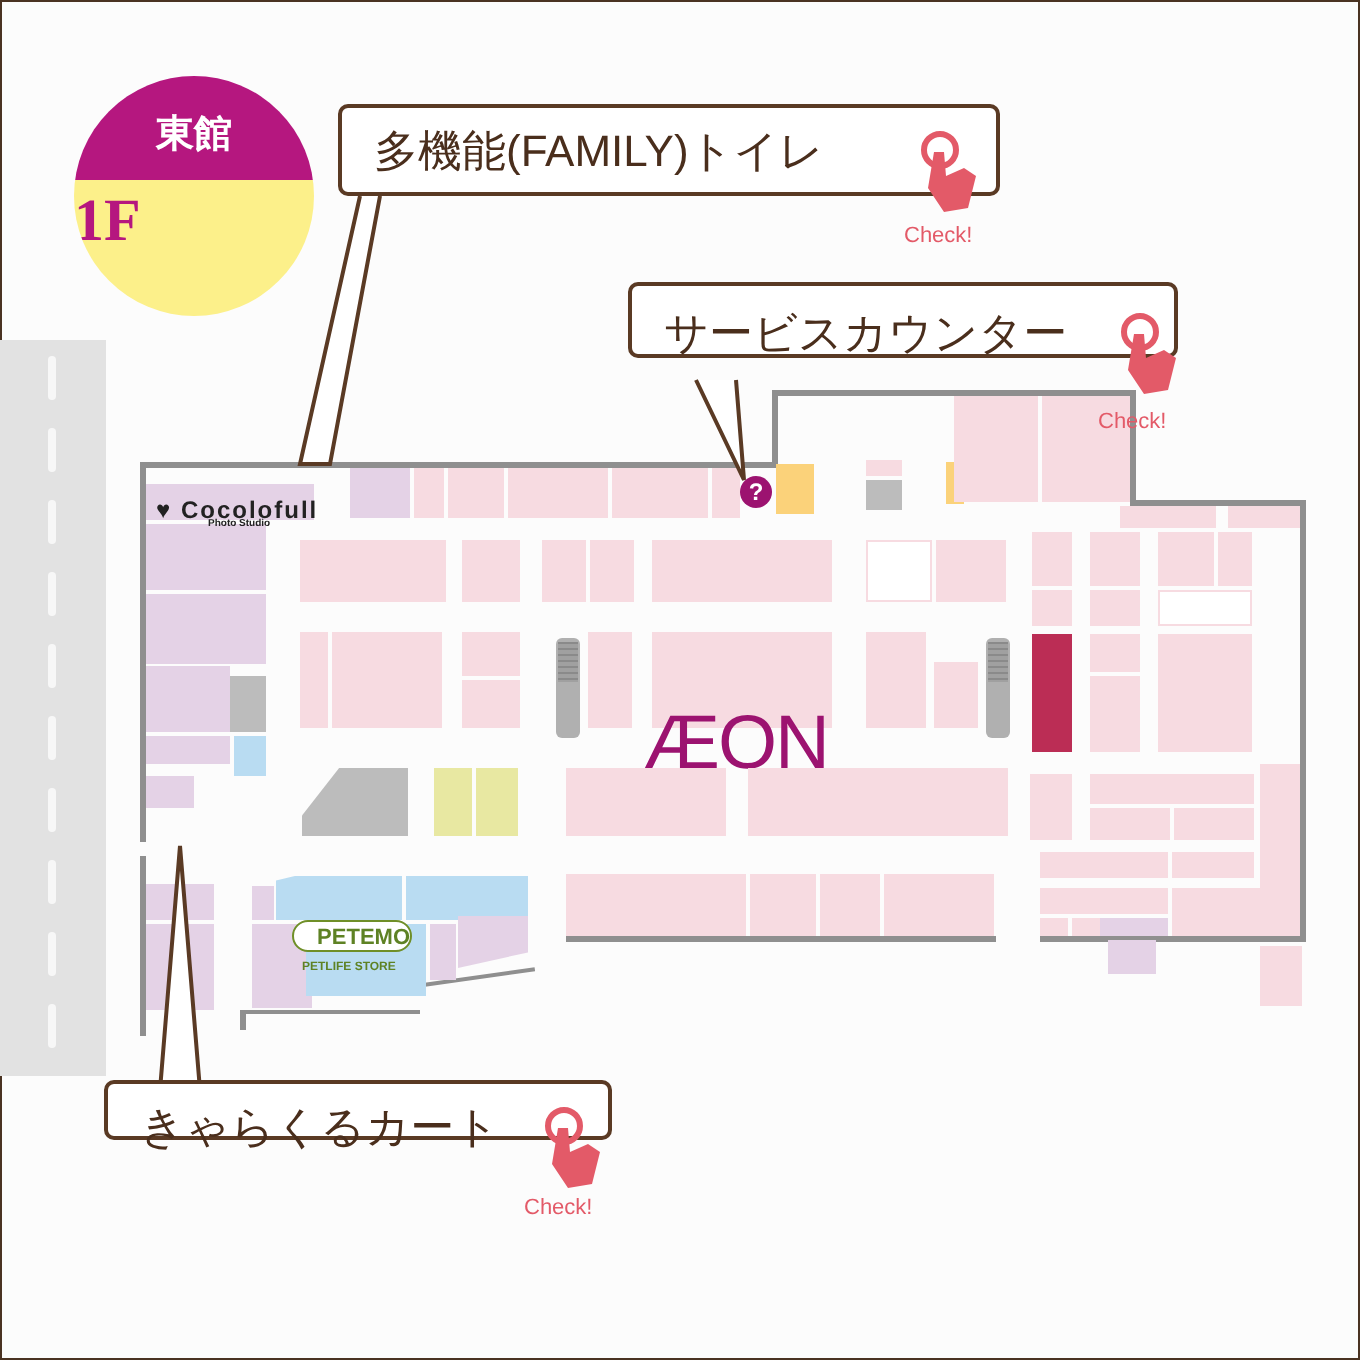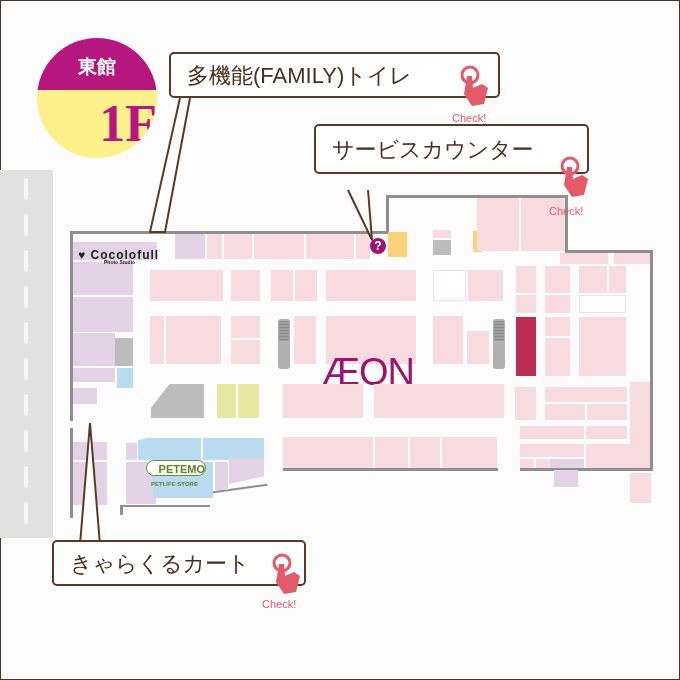--- a/index.html
+++ b/index.html
@@ -15,21 +15,21 @@
   .gray { background:#bcbcbc; }
   .yellow { background:#e8e8a2; }
   .orange { background:#fbd27a; }
   .crimson { background:#bb2d55; }
   .white-box { background:#fff; border:1px solid #f7dbe1; }
   .wall { position:absolute; background:#8f8f8f; }
   .badge { position:absolute; left:37px; top:38px; width:120px; height:120px; border-radius:50%; overflow:hidden;font-family:Liberation Serif, serif; }
   .badge-top { position:absolute; left:0; top:0; width:100%; height:52px; background:#b5177f; }
   .badge-bot { position:absolute; left:0; top:52px; width:100%; height:68px; background:#fcf08a; }
   .badge-bldg { position:absolute; top:16px; width:100%; text-align:center; color:#fff; font-size:19px; font-weight:bold; }
-  .badge-floor { position:absolute; top:56px; width:100%; text-align:right; color:#b5177f; font-size:52px; font-weight:bold; }
+  .badge-floor { position:absolute; top:56px; width:100%; text-align:left; color:#b5177f; font-size:30px; font-weight:bold; }
   .callout { position:absolute; background:#fff; border:2px solid #5a3a24; border-radius:5px; box-sizing:border-box;
              color:#4a2e1c; font-size:22px; padding-left:16px; line-height:40px; white-space:nowrap; }
   .check { position:absolute; color:#e35a68; font-size:11px; }
   .hand { position:absolute; }
   .escalator { position:absolute; width:12px; height:50px; background:#b0b0b0; border-radius:3px; }
   .escalator::before { content:""; position:absolute; left:1px; top:2px; width:10px; height:20px;
     background:repeating-linear-gradient(#8a8a8a 0 1px,#a0a0a0 1px 3px); }
 </style>
 </head>
 <body>
@@ -176,24 +176,24 @@
 
 <svg style="position:absolute;left:0;top:0" width="680" height="680">
   <polyline points="180,98 150,232 165,232 190,98" fill="#fff" stroke="#5a3a24" stroke-width="2"></polyline>
   <polyline points="348,190 372,240 368,190" fill="#fff" stroke="#5a3a24" stroke-width="2"></polyline>
   <polyline points="80,545 90,423 100,545" fill="#fff" stroke="#5a3a24" stroke-width="2"></polyline>
 </svg>
 
 <div class="callout" style="left:169px;top:52px;width:331px;height:46px;line-height:44px">
   <span>多機能(FAMILY)トイレ</span>
 </div>
-<div class="callout" style="left:314px;top:124px;width:275px;height:50px;line-height:48px">
+<div class="callout" style="left:314px;top:141px;width:275px;height:38px;line-height:48px">
   <span>サービスカウンター</span>
 </div>
-<div class="callout" style="left:52px;top:540px;width:254px;height:46px;line-height:44px">
+<div class="callout" style="left:52px;top:540px;width:254px;height:30px;line-height:44px">
   <span>きゃらくるカート</span>
 </div>
 
 <svg class="hand" style="left:456px;top:64px" width="40" height="46" viewBox="0 0 40 46">
   <circle cx="14" cy="11" r="8" fill="none" stroke="#e35a68" stroke-width="3"></circle>
   <path d="M11 12 L16 12 L17 24 L26 20 L32 24 L28 40 L16 42 L8 30 Z" fill="#e35a68"></path>
 </svg>
 <div class="check" style="left:452px;top:112px">Check!</div>
 
 <svg class="hand" style="left:556px;top:155px" width="40" height="46" viewBox="0 0 40 46">

